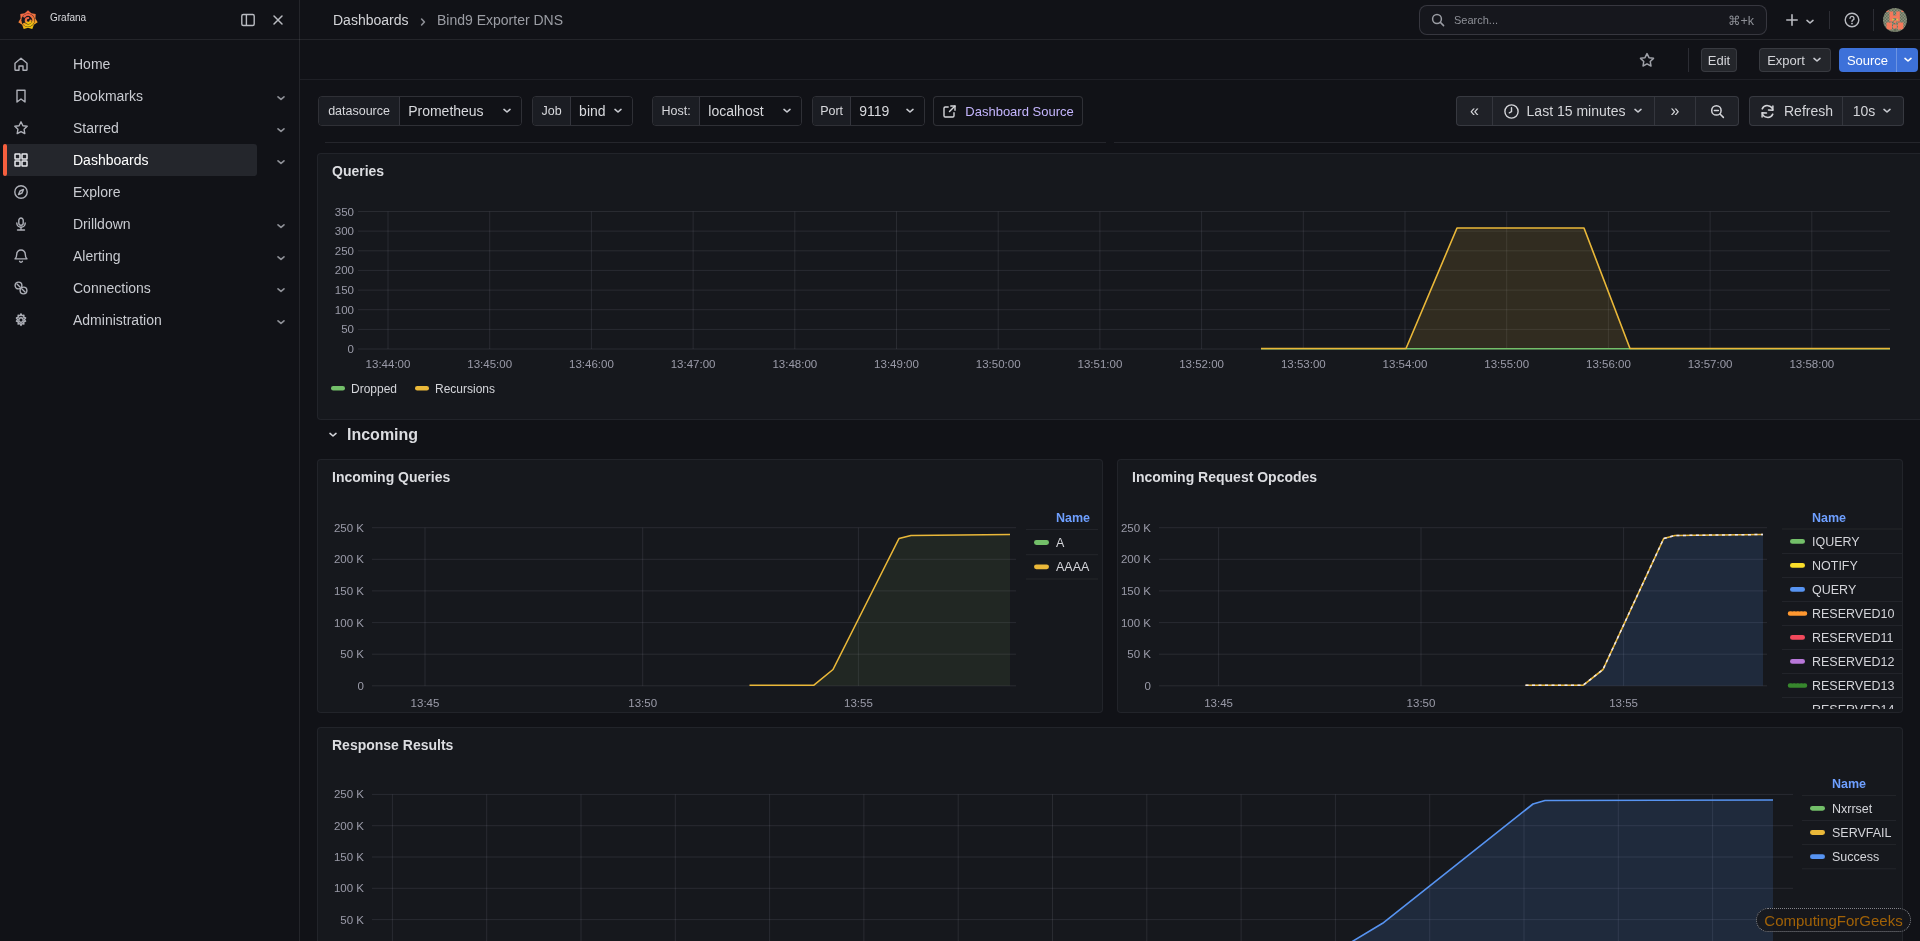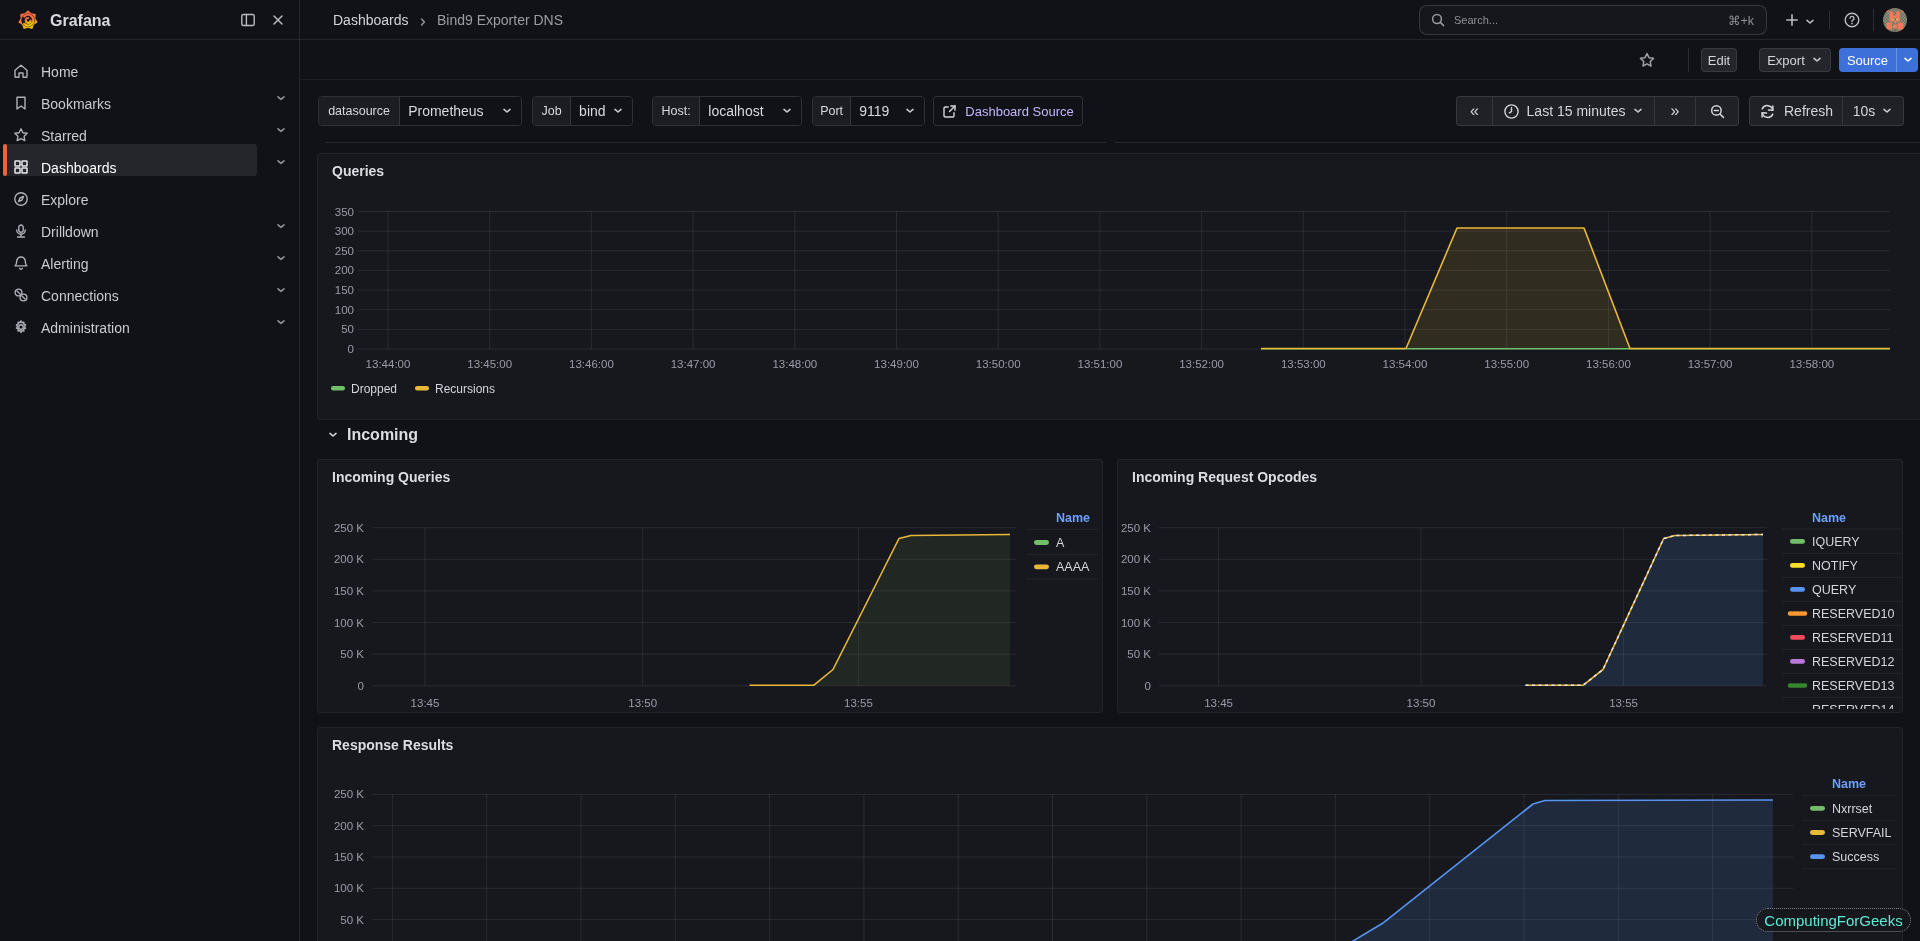--- a/index.html
+++ b/index.html
@@ -1,21 +1,21 @@
 <!DOCTYPE html>
 <html><head><meta charset="utf-8"><title>Bind9 Exporter DNS</title>
 <style>
 * { margin:0; padding:0; box-sizing:border-box; }
 html,body { width:1920px; height:941px; background:#111217; overflow:hidden;
   font-family:"Liberation Sans", sans-serif; color:#d4d5da; }
 #topnav { position:absolute; left:0; top:0; width:1920px; height:40px; background:#111217;
   border-bottom:1px solid rgba(204,204,220,0.1); z-index:30; }
 #sidebar { position:absolute; left:0; top:0; width:300px; height:941px; background:#111217;
   border-right:1px solid rgba(204,204,220,0.1); z-index:20; }
-.mi { position:absolute; left:0; width:300px; height:32px; display:flex; align-items:flex-end; }
+.mi { position:absolute; left:0; width:300px; height:32px; display:flex; align-items:center;gap:32px; }
 .mi .mic { margin-left:12px; width:18px; height:18px; display:flex; }
 .mi .mtx { margin-left:11px; font-size:14px; color:#c9cbd1; }
 .mi .mchev { position:absolute; right:13px; top:10px; width:12px; height:12px; }
 .mi.active .mtx { color:#ffffff; font-weight:500; }
 .mi.active::before { content:""; position:absolute; left:3px; top:0; width:254px; height:32px;
   background:#24262c; border-radius:3px; z-index:-1; }
 .mi.active::after { content:""; position:absolute; left:3px; top:0; width:4px; height:32px;
   background:#f55f3e; border-radius:2px; }
 #toolbar { position:absolute; left:300px; top:40px; width:1620px; height:40px; background:#111217;
   border-bottom:1px solid rgba(204,204,220,0.08); z-index:10; }
@@ -170,21 +170,21 @@
             <stop offset="0" stop-color="#F1604A"></stop>
             <stop offset="0.55" stop-color="#EF7A39"></stop>
             <stop offset="1" stop-color="#EFC40D"></stop>
           </linearGradient>
         </defs>
 <path fill="url(#glg)" d="M11.0 1.2 L14.3 4.3 L18.7 4.9 L18.4 9.4 L20.7 13.3 L16.9 15.8 L15.3 20.0 L11.0 18.7 L6.7 20.0 L5.1 15.8 L1.3 13.3 L3.6 9.4 L3.3 4.9 L7.7 4.3 Z"></path>
 <circle cx="11.1" cy="11.2" r="6.7" fill="#16171c"></circle>
 <path d="M7.3 7.4 A5.3 5.3 0 1 1 7.2 14.9" fill="none" stroke="url(#glg)" stroke-width="2.4" stroke-linecap="round"></path>
 <path d="M11.2 9 A2.4 2.4 0 1 0 13.6 11.6" fill="none" stroke="url(#glg)" stroke-width="2.2" stroke-linecap="round"></path>
       </svg></div>
-  <div style="position:absolute;left:50px;top:12px;font-size:16px;font-weight:700;color:#d8d9dd;">Grafana</div>
+  <div style="position:absolute;left:50px;top:12px;font-size:10px;font-weight:400;color:#d8d9dd;">Grafana</div>
   <div style="position:absolute;left:240px;top:12px;"><svg width="16" height="16" viewBox="0 0 16 16">
         <g fill="none" stroke="#b9bbc1" stroke-width="1.4">
           <rect x="1.8" y="2.5" width="12.4" height="11" rx="1.5"></rect>
           <path d="M6.4 2.5 V13.5"></path>
         </g>
       </svg></div>
   <div style="position:absolute;left:270px;top:12px;"><svg width="16" height="16" viewBox="0 0 16 16">
         <path d="M4 4 L12 12 M12 4 L4 12" stroke="#b9bbc1" stroke-width="1.5" stroke-linecap="round"></path>
       </svg></div>
   <div style="position:absolute;left:333px;top:12px;font-size:14px;font-weight:500;color:#d3d4d8;">Dashboards</div>
@@ -564,12 +564,12 @@
 <text x="1514" y="109" font-size="12.5" fill="#d4d5da">SERVFAIL</text>
 <line x1="1484" y1="116.6" x2="1578" y2="116.6" stroke="rgba(204,204,220,0.08)"></line>
 <rect x="1492" y="126.3" width="15" height="4.8" rx="2.4" fill="#5794F2"></rect>
 <text x="1514" y="133.2" font-size="12.5" fill="#d4d5da">Success</text>
 <line x1="1484" y1="140.8" x2="1578" y2="140.8" stroke="rgba(204,204,220,0.08)"></line>
 </svg>
   </div>
 </div>
 <div style="position:absolute;left:1756px;top:908px;width:155px;height:24px;border:1px dotted #85868c;
   border-radius:12px;background:rgba(22,23,28,0.85);display:flex;align-items:center;justify-content:center;
-  font-size:15px;color:#5eead4;z-index:40;">ComputingForGeeks</div>
+  font-size:15px;color:#a16207;z-index:40;">ComputingForGeeks</div>
 </body></html>

